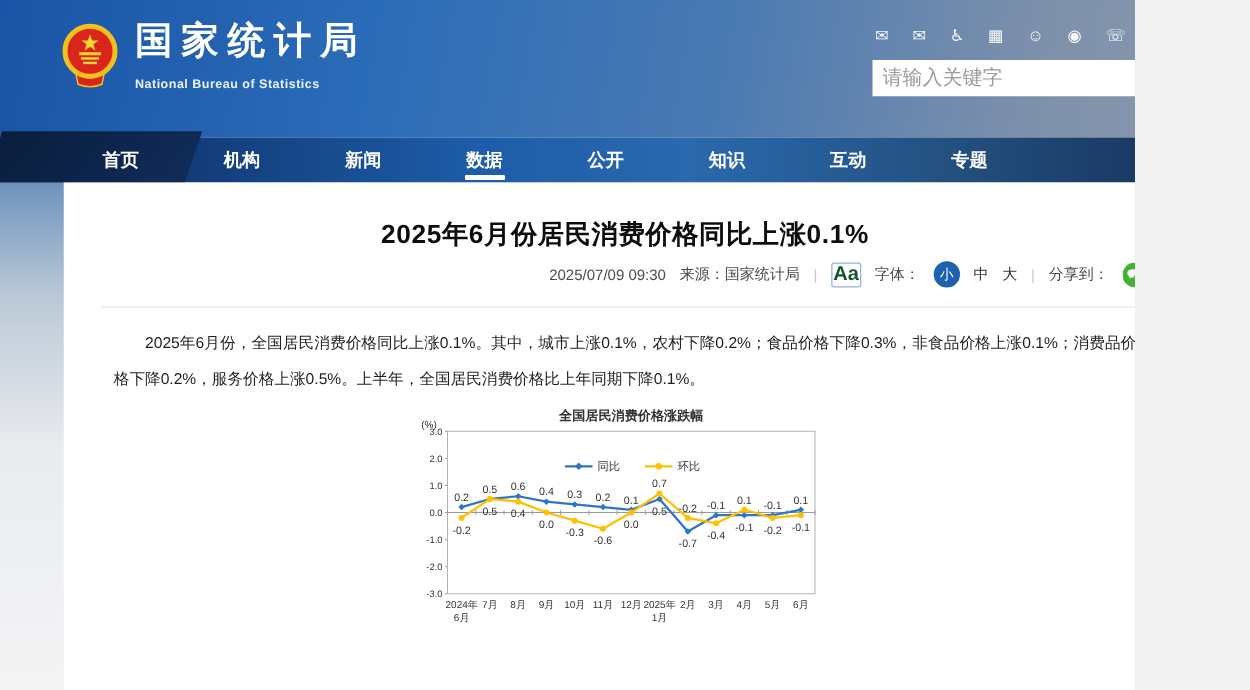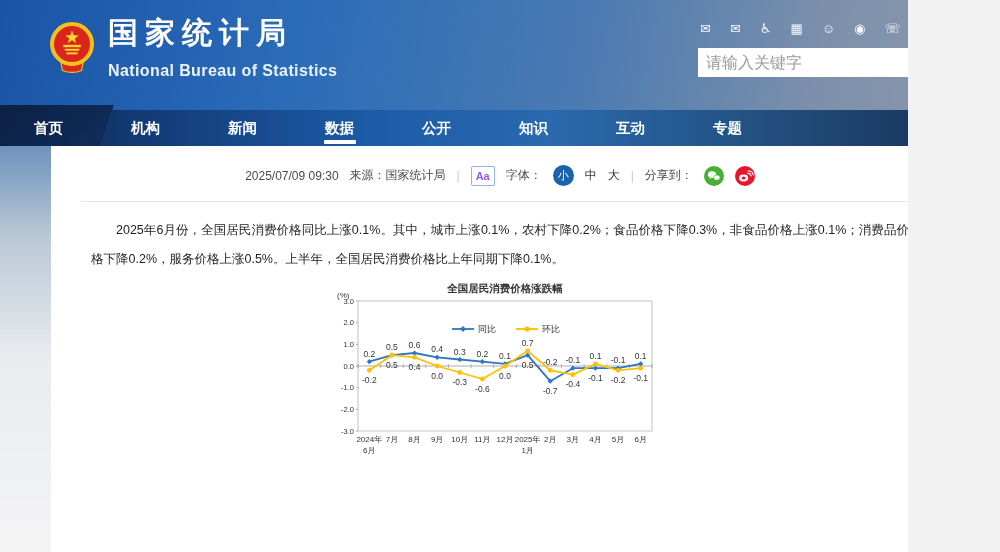--- a/index.html
+++ b/index.html
@@ -7,52 +7,52 @@
   body { font-family:"Liberation Sans","DejaVu Sans",sans-serif; background:#f2f2f3; }
   .page { position:relative; width:908px; height:552px; overflow:hidden; }
 
   
   .hdr { position:absolute; top:0; left:0; width:1000px; height:110px;
          background:linear-gradient(100deg,#1a54a6 0%,#2b6cb8 30%,#4a7ab2 58%,#7d90ab 82%,#8d99ad 100%); }
   .logo { position:absolute; left:48px; top:16px; display:flex; align-items:center; text-decoration:none; cursor:pointer; }
   .logo svg { width:48px; height:56px; }
   .logo-txt { margin-left:12px; }
   .logo-cn { color:#fff; font-size:30px; font-weight:bold; letter-spacing:7px; line-height:34px; }
-  .logo-en { color:#eaf2fb; font-size:16px; font-weight:bold; letter-spacing:.4px; margin-top:12px; }
+  .logo-en { color:#eaf2fb; font-size:10px; font-weight:bold; letter-spacing:.4px; margin-top:12px; }
   .hdr-right { position:absolute; right:62px; top:22px; width:240px; }
   .icon-row { display:flex; align-items:center; justify-content:space-between; padding:0 2px; }
   .icon-row .qicon { color:#fff; font-size:13px; line-height:14px; cursor:pointer; opacity:.95; }
   .icon-row .en { color:#fff; font-size:11px; font-weight:bold; cursor:pointer; letter-spacing:.5px; }
   .search { display:flex; margin-top:12px; height:29px; }
   .search input { flex:1; border:0; outline:none; padding:0 8px; font-size:16px; color:#333; background:#fff; }
   .search input::placeholder { color:#9b9b9b; }
   .search button { width:42px; border:0; background:#1e5ca8; color:#fff; font-size:12px; cursor:pointer; }
 
   
   .nav { position:absolute; top:110px; left:0; width:1000px; height:36px;
          background:linear-gradient(90deg,#0c2850 0%,#123a75 14%,#1d5ca8 38%,#2a69ae 55%,#23507f 76%,#152c54 100%);
-         display:flex; }
+         display:flex; padding-left:48px; }
   .nav-item { position:relative; width:97px; height:36px; display:flex; align-items:center; justify-content:center;
               color:#fff; font-size:14.5px; font-weight:bold; cursor:pointer; }
   .nav-item.home::before { content:""; position:absolute; left:-54px; top:-5px; width:160px; height:46px;
               background:linear-gradient(115deg,#0a1d3c,#102c5a); transform:skewX(-19deg); z-index:0; }
   .nav-item span { position:relative; z-index:1; }
   .nav-item .bar { position:absolute; left:50%; bottom:2px; transform:translateX(-50%);
               width:32px; height:4px; background:#fff; border-radius:1px; z-index:1; }
 
   
   .body-bg { position:absolute; top:146px; left:0; width:1000px; height:406px;
              background:linear-gradient(#6e92bd 0%,#b9c8d6 22%,#e9ebee 52%,#f4f4f5 100%); }
   .content { width:898px; height:406px; margin:0 auto; background:#fff; overflow:hidden; }
   h1.title { margin-top:27px; text-align:center; font-size:21px; font-weight:bold; color:#0d0d0d; letter-spacing:.5px; }
-  .meta { display:flex; align-items:center; justify-content:center; gap:11px; margin-top:19px;
+  .meta { display:flex; align-items:center; justify-content:flex-end; gap:11px; margin-top:8px;
           font-size:12px; color:#4a4a4a; }
   .meta .sep { color:#c9c9c9; }
   .meta .aa { display:inline-flex; align-items:center; justify-content:center; width:24px; height:20px;
-          border:1px solid #8fb4dd; border-radius:2px; color:#8b5cf6; font-size:11px; font-weight:bold; cursor:pointer; }
+          border:1px solid #8fb4dd; border-radius:2px; color:#14532d; font-size:16px; font-weight:bold; cursor:pointer; }
   .meta .fs-small { display:inline-flex; align-items:center; justify-content:center; width:21px; height:21px;
           border-radius:50%; background:#1d62ae; color:#fff; font-size:11px; cursor:pointer; }
   .meta .fs { cursor:pointer; color:#333; }
   .meta .share-circ { display:inline-flex; width:20px; height:20px; cursor:pointer; }
   .divider { border:0; border-top:1px solid #e6e6e6; margin:15px 30px 0; }
   .article-body { padding:14px 40px 0 40px; }
   .article-body p { font-size:12.5px; color:#1f1f1f; line-height:2.35; text-indent:2em; text-align:justify; }
   .article-body p + p { margin-top:2px; }
   #chart { width:332px; margin:6px auto 0; }
   #chart svg { display:block; }
@@ -113,20 +113,21 @@
       <div class="nav-item">
         <span>互动</span>
       </div>
       <div class="nav-item">
         <span>专题</span>
       </div>
     </nav>
 
   <div class="body-bg">
     <main class="content">
+      <h1 class="title">2025年6月份居民消费价格同比上涨0.1%</h1>
 
       <div class="meta">
         <span>2025/07/09 09:30</span>
         <span>来源：国家统计局</span>
         <span class="sep">|</span>
         <span class="aa">Aa</span>
         <span>字体：</span>
         <span class="fs-small">小</span>
         <span class="fs">中</span>
         <span class="fs">大</span>

